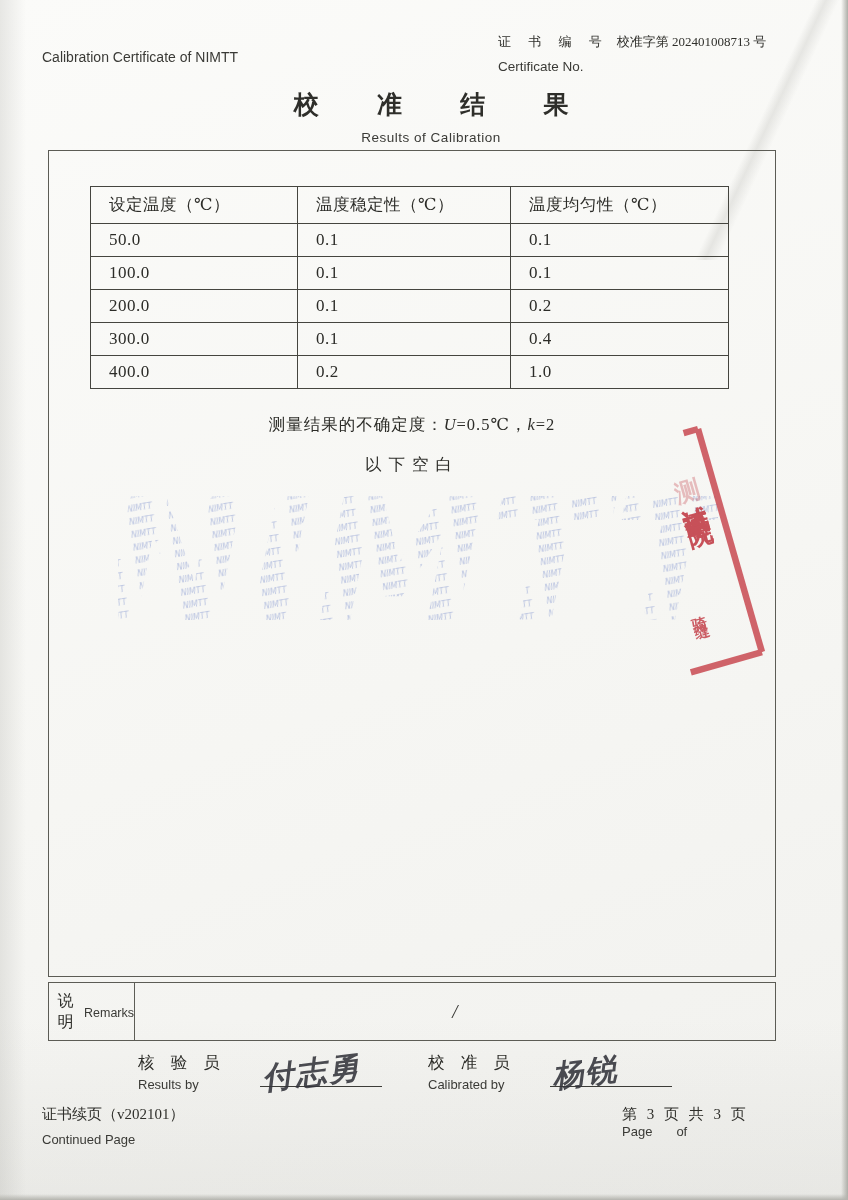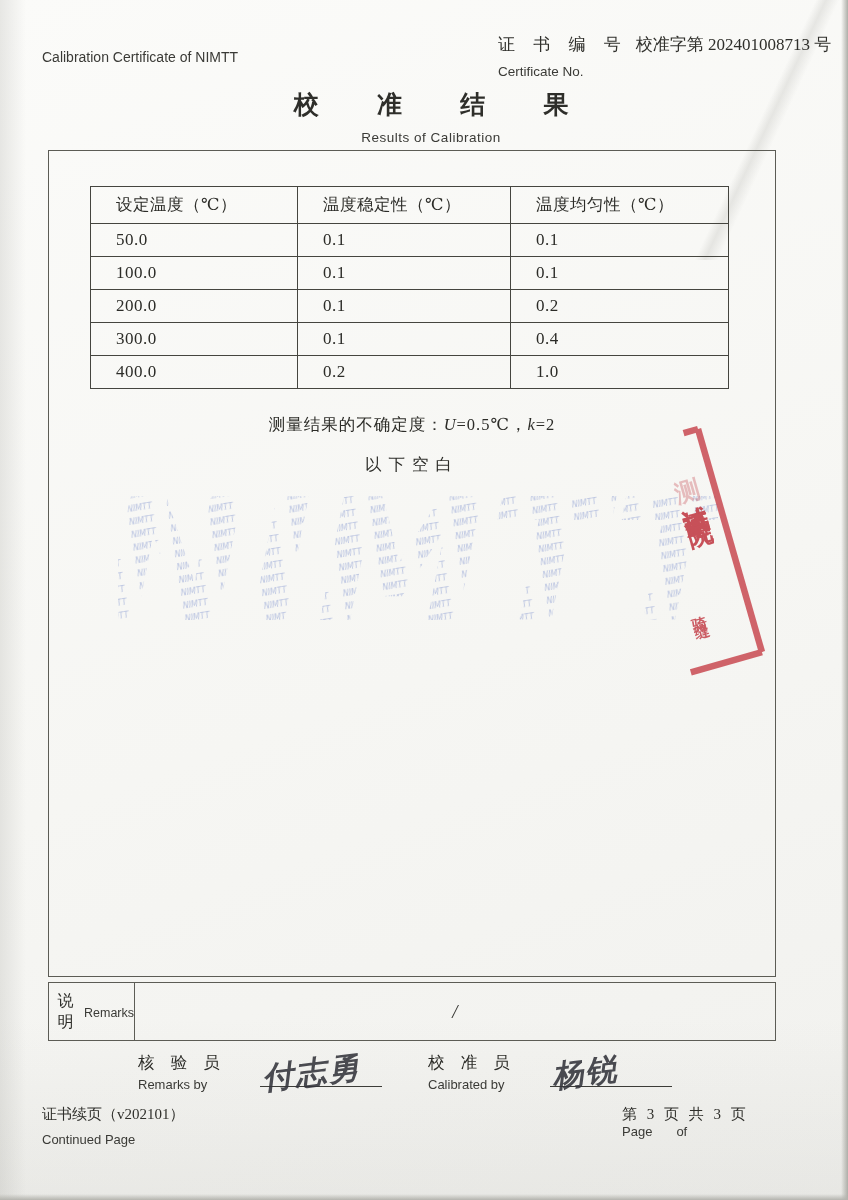--- a/index.html
+++ b/index.html
@@ -16,35 +16,35 @@
   .shade-bottom{left:0;bottom:0;width:100%;height:180px;background:linear-gradient(to bottom,rgba(200,200,195,0),rgba(195,195,190,.22));}
   .shade-left{left:0;top:0;width:26px;height:100%;background:linear-gradient(to right,rgba(170,170,165,.25),rgba(170,170,165,0));}
 
   .en{font-family:"Liberation Sans","DejaVu Sans",sans-serif;}
 
   
   .hdr-left{position:absolute;left:42px;top:30px;}
   .hdr-left .cn{font-family:"Liberation Sans","DejaVu Sans",sans-serif;font-size:17px;font-weight:600;letter-spacing:1px;color:#33332f;}
   .hdr-left .en{font-size:14px;color:#3a3a36;margin-top:19px;}
   .hdr-right{position:absolute;left:498px;top:33px;}
-  .hdr-right .line1{font-size:17px;color:#2f2f2b;text-align:right;}
+  .hdr-right .line1{font-size:13px;color:#2f2f2b;text-align:right;}
   .hdr-right .lbl{letter-spacing:7px;margin-right:8px;}
   .hdr-right .en{font-size:13.5px;color:#3a3a36;margin-top:8px;}
 
   
   .doc-title{position:absolute;left:0;top:88px;width:100%;text-align:center;padding-left:7px;}
   .doc-title .cn{font-size:25px;font-weight:700;letter-spacing:26px;text-indent:26px;color:#2e2e2a;}
   .doc-title .en{font-size:13.5px;color:#3a3a36;margin-top:9px;letter-spacing:.5px;}
 
   
   .content-box{position:absolute;left:48px;top:150px;width:726px;height:825px;border:1px solid #5c5c55;}
 
   
   table.results{position:absolute;left:41px;top:35px;border-collapse:collapse;table-layout:fixed;width:638px;background:transparent;}
-  table.results th,table.results td{border:1px solid #45453f;font-weight:normal;text-align:left;padding:0 0 0 25px;font-size:17px;color:#2c2c28;letter-spacing:.5px;}
+  table.results th,table.results td{border:1px solid #45453f;font-weight:normal;text-align:left;padding:0 0 0 18px;font-size:17px;color:#2c2c28;letter-spacing:.5px;}
   table.results th{height:36px;font-size:16.5px;}
   table.results td{height:32px;}
 
   .uncertainty{position:absolute;left:0;top:263px;width:100%;text-align:center;font-size:16.5px;color:#2c2c28;letter-spacing:1px;}
   .uncertainty .it{font-style:italic;}
   .blank-note{position:absolute;left:0;top:303px;width:100%;text-align:center;font-size:16.5px;letter-spacing:7px;color:#2c2c28;}
 
   
   .watermark{position:absolute;left:118px;top:452px;pointer-events:none;}
 
@@ -185,21 +185,21 @@
     <div class="remarks-label">
       <div class="cn">说明</div>
       <div class="en">Remarks</div>
     </div>
     <div class="remarks-value">/</div>
   </div>
 
   <div class="sig-group" style="left:138px;top:1052px;">
     <div class="sig-labels">
       <div class="cn">核 验 员</div>
-      <div class="en">Remarks by</div>
+      <div class="en">Results by</div>
     </div>
     <div class="sig-line">
       <div class="sig-hand">付志勇</div>
     </div>
   </div>
 
   <div class="sig-group" style="left:428px;top:1052px;">
     <div class="sig-labels">
       <div class="cn">校 准 员</div>
       <div class="en">Calibrated by</div>

